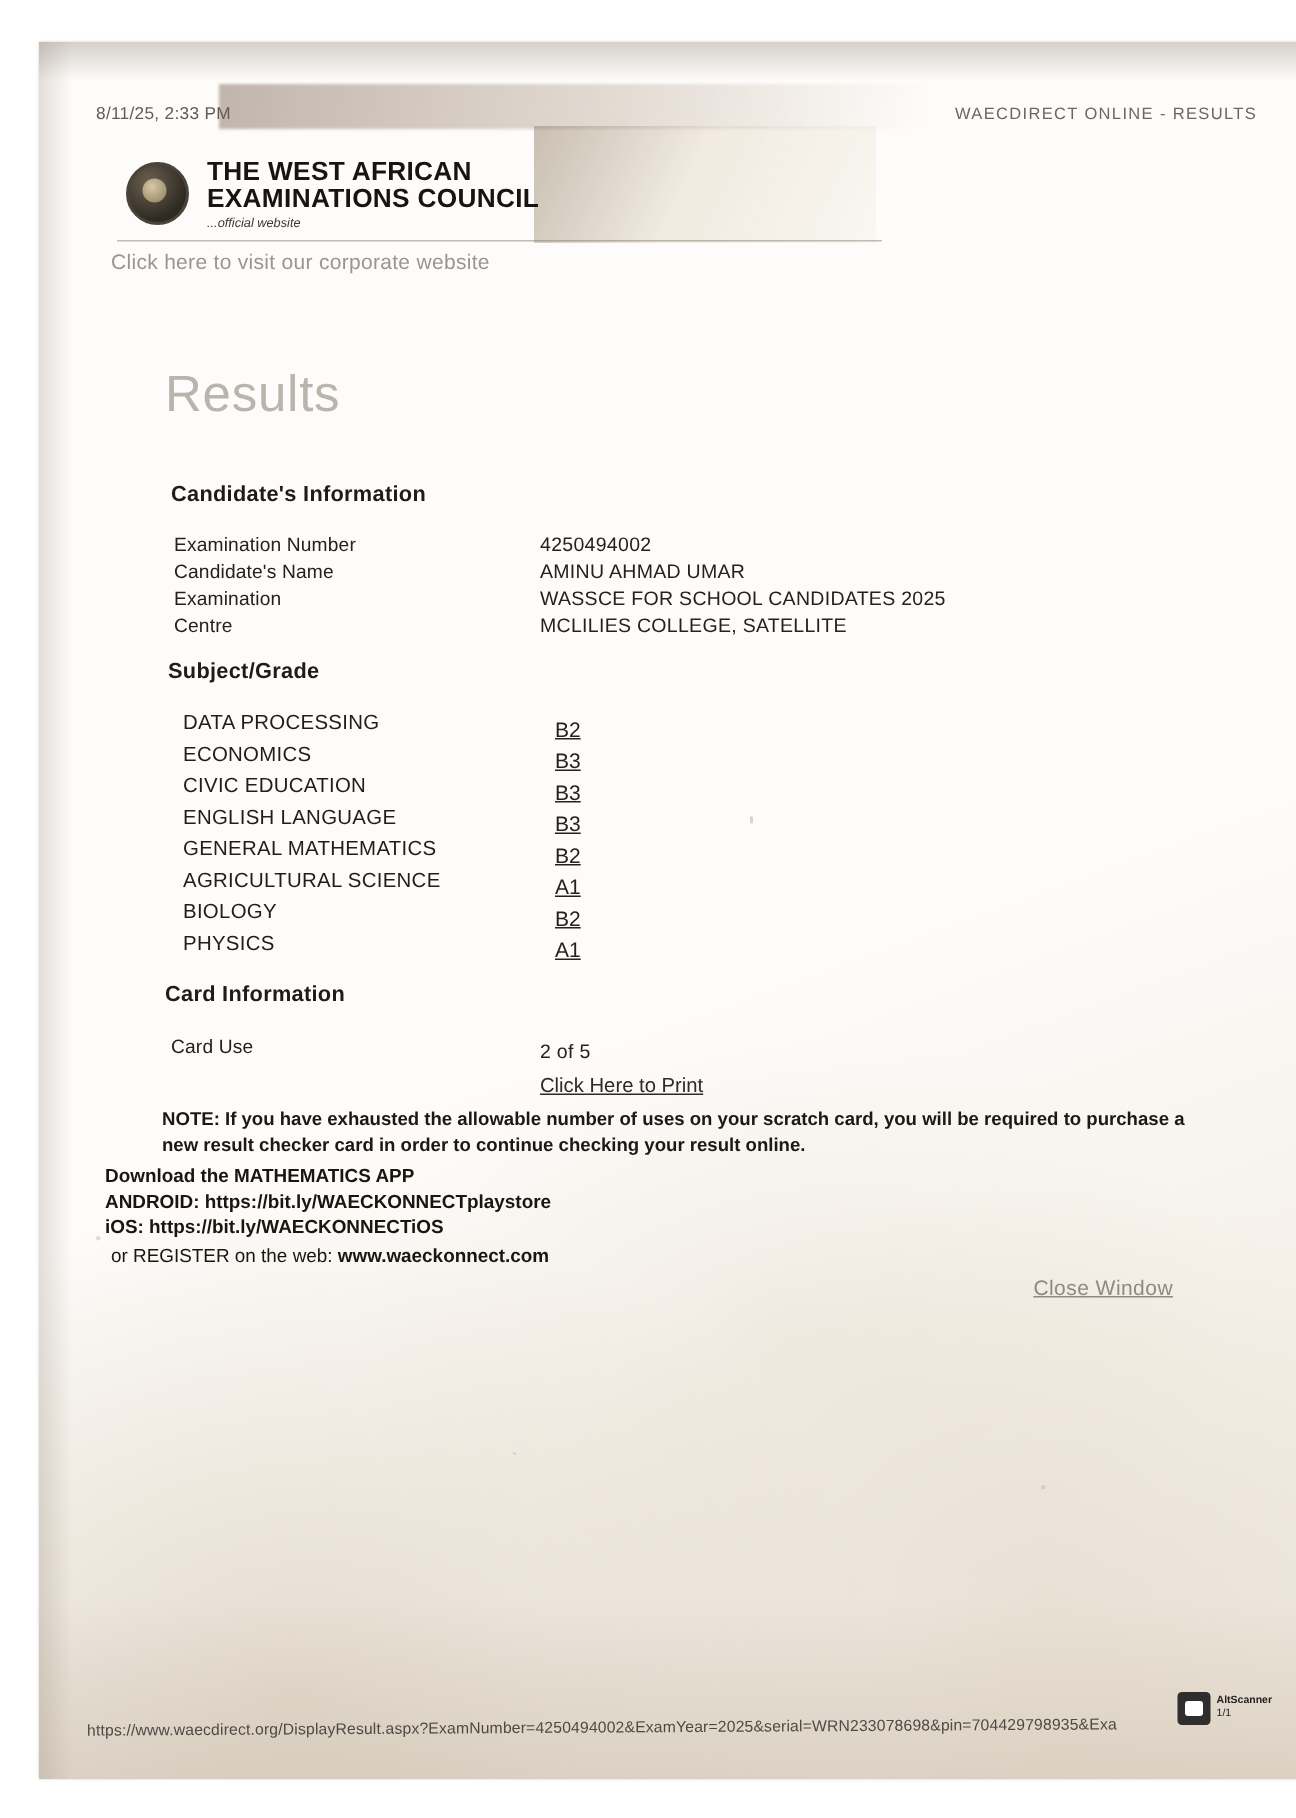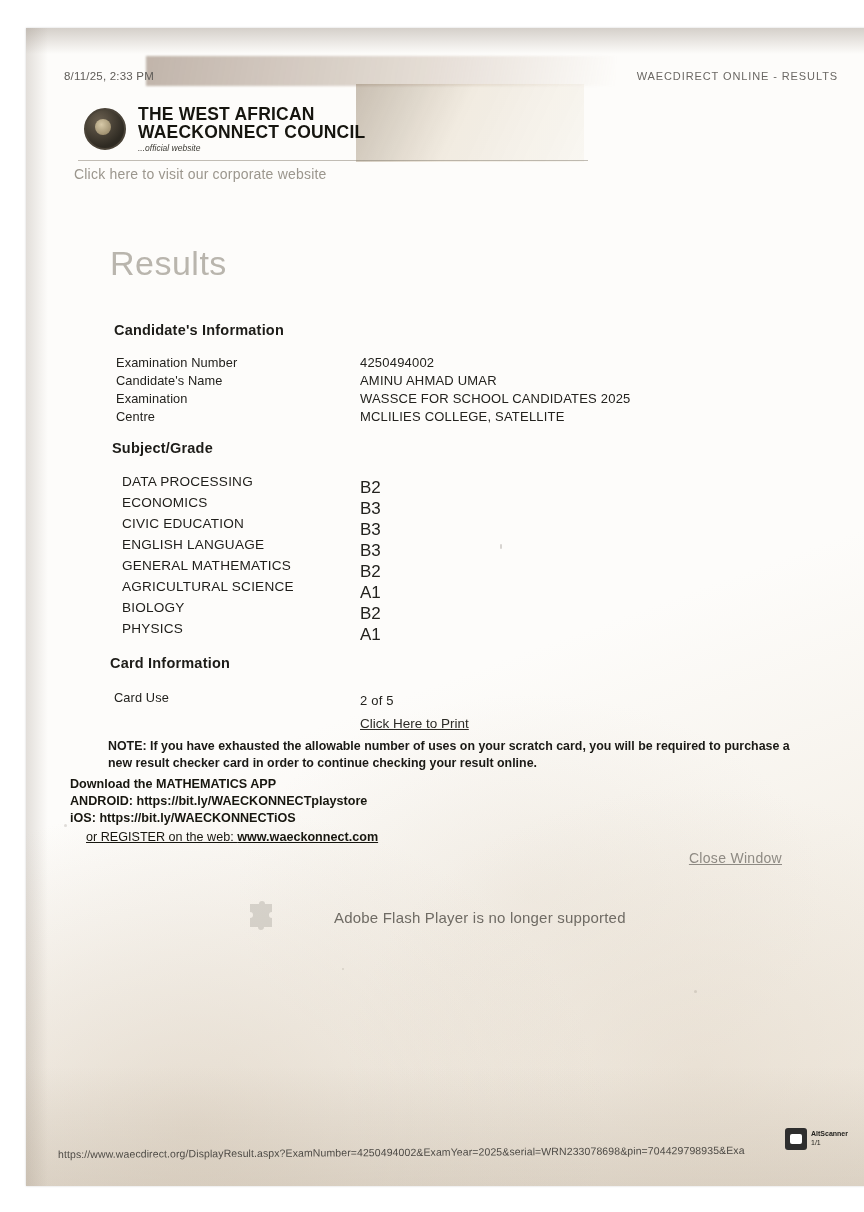--- a/index.html
+++ b/index.html
@@ -174,23 +174,24 @@
 
   .subj-name {
     position: absolute;
     left: 96px;
     font-size: 13.6px;
     color: #1f1e1a;
     letter-spacing: 0.2px;
   }
   .subj-grade {
     position: absolute;
-    left: 334px;
-    font-size: 17px;
+    left: 344px;
+    font-size: 14px;
     color: #23221e;
+    text-decoration: underline;
   }
 
   .print-link {
     position: absolute;
     top: 652px; left: 334px;
     font-size: 13.5px;
     color: #2c2b26;
     text-decoration: underline;
     font-weight: 500;
   }
@@ -209,24 +210,23 @@
   .dl-block {
     position: absolute;
     top: 709px; left: 44px;
     font-size: 12.6px;
     line-height: 1.35;
     color: #17160f;
     font-weight: bold;
   }
   .register-line {
     position: absolute;
-    top: 762px; left: 60px;
+    top: 762px; left: 48px;
     font-size: 12.6px;
     color: #17160f;
-    text-decoration: underline;
   }
   .register-line b { font-weight: bold; }
 
   .close-window {
     position: absolute;
     top: 784px; right: 84px;
     font-size: 14px;
     color: #8e8a83;
     letter-spacing: 0.3px;
     text-decoration: underline;
@@ -299,21 +299,21 @@
 
   <div class="print-head">
     <span class="left">8/11/25, 2:33 PM</span>
     <span class="right">WAECDIRECT ONLINE - RESULTS</span>
   </div>
 
   <div class="logo-band">
     <div class="seal"></div>
     <div class="waec-name">
       <span class="l1">THE WEST AFRICAN</span>
-      <span class="l2">WAECKONNECT COUNCIL</span>
+      <span class="l2">EXAMINATIONS COUNCIL</span>
       <span class="l3">...official website</span>
     </div>
   </div>
   <div class="banner-rule"></div>
 
   <div class="corporate-link">Click here to visit our corporate website</div>
 
   <div class="results-title">Results</div>
 
   <div class="sect-h" style="top:294px;left:88px">Candidate's Information</div>
@@ -371,28 +371,20 @@
     <div>ANDROID: https://bit.ly/WAECKONNECTplaystore</div>
     <div>iOS: https://bit.ly/WAECKONNECTiOS</div>
   </div>
 
   <div class="register-line" style="top:802px">
     <span>or REGISTER on the web: </span><b>www.waeckonnect.com</b>
   </div>
 
   <div class="close-window" style="top:822px">Close Window</div>
 
-  <div class="flash-row" style="top:872px">
-    <div class="puzzle">
-      <svg width="34" height="34" viewBox="0 0 34 34" aria-hidden="true">
-        <path d="M6 4h9a3 3 0 016 0h7v8a3 3 0 000 6v9h-8a3 3 0 01-6 0H6v-9a3 3 0 000-6V4z" fill="#bdb9b1"></path>
-      </svg>
-    </div>
-    <div class="flash-text">Adobe Flash Player is no longer supported</div>
-  </div>
 
   <div class="bottom-url">https://www.waecdirect.org/DisplayResult.aspx?ExamNumber=4250494002&amp;ExamYear=2025&amp;serial=WRN233078698&amp;pin=704429798935&amp;Exa</div>
 
   <div class="scanner-badge">
     <div class="sq"></div>
     <div class="txt">
       <b>AltScanner</b>
       <span>1/1</span>
     </div>
   </div>

